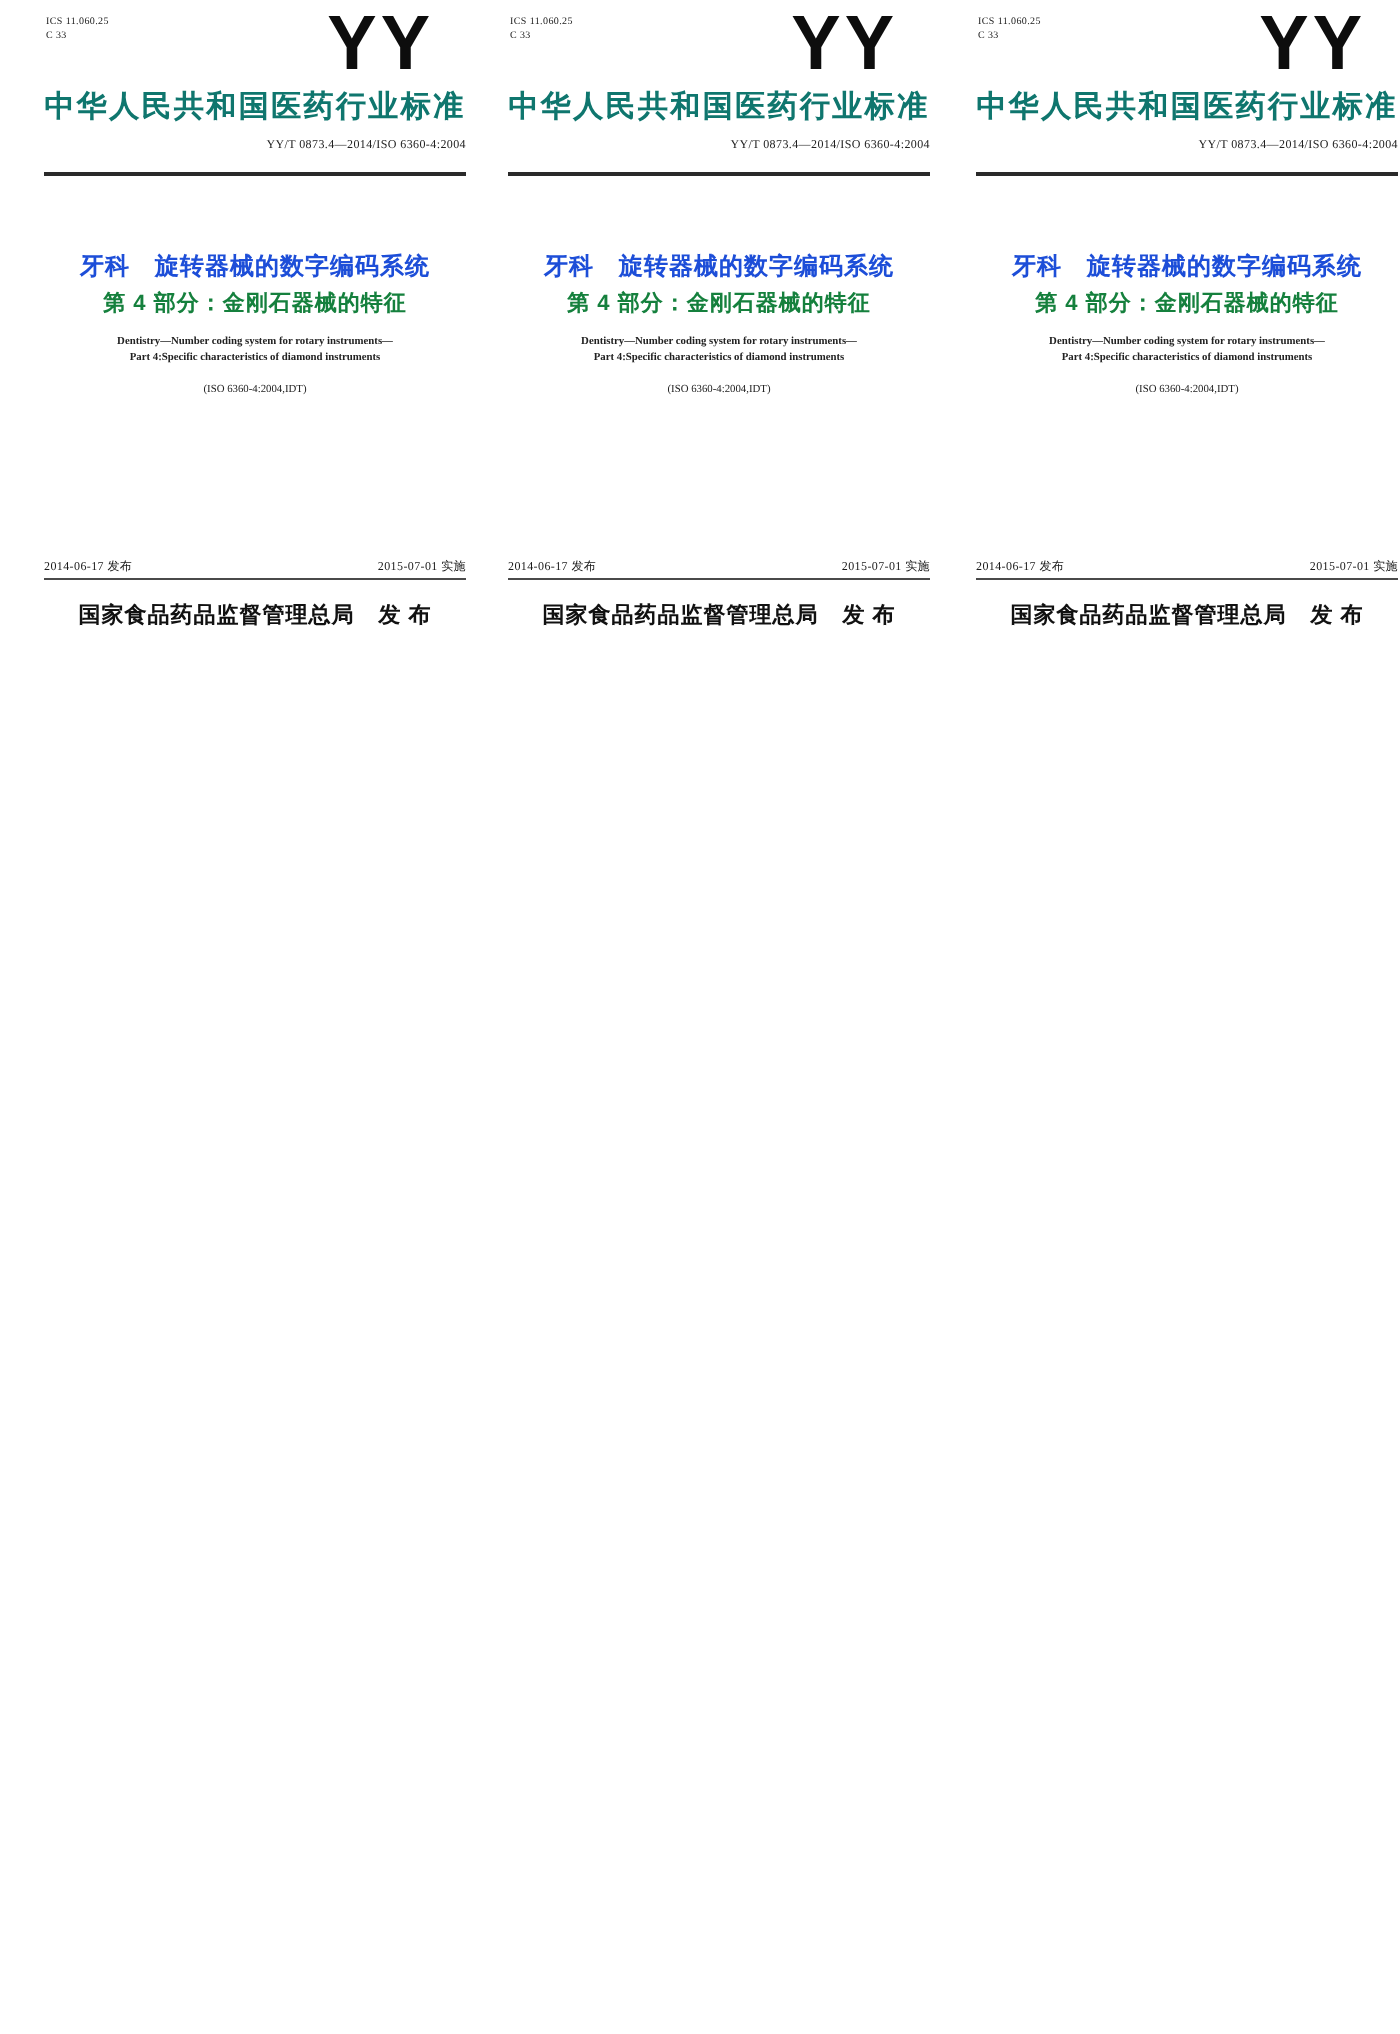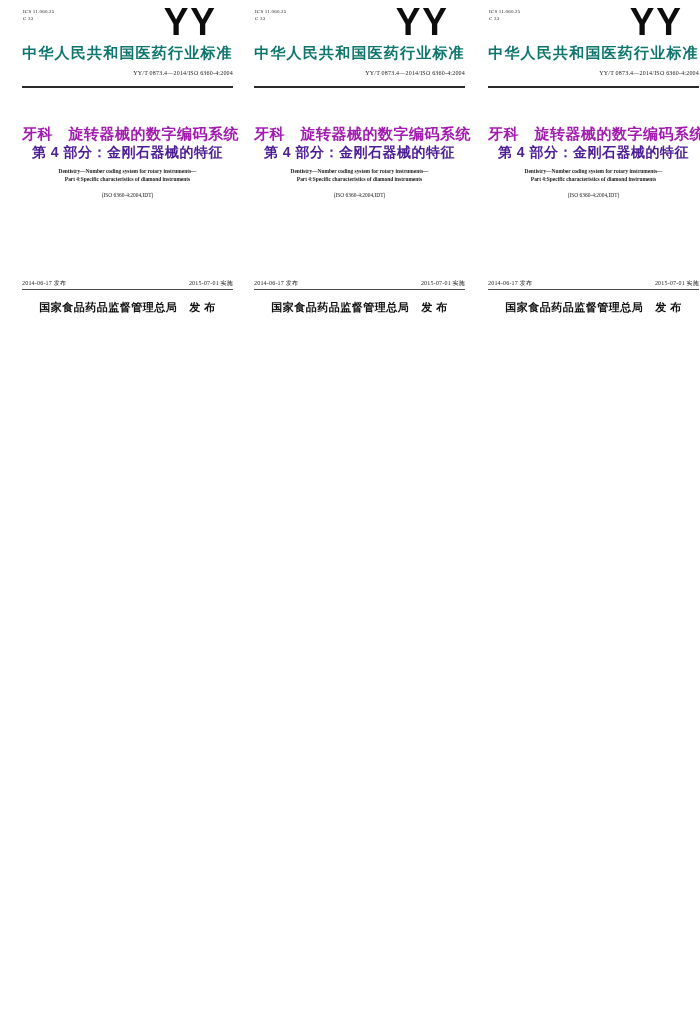--- a/index.html
+++ b/index.html
@@ -76,37 +76,37 @@
     background: #2a2a2a;
   }
   .title-cn-1 {
     position: absolute;
     top: 125px;
     left: 0;
     right: 0;
     text-align: center;
     font-family: Liberation Sans, sans-serif;
     font-weight: bold;
-    font-size: 15px;
+    font-size: 12px;
     letter-spacing: 0.5px;
     white-space: nowrap;
-    color: #a21caf;
+    color: #1d4ed8;
   }
   .title-cn-2 {
     position: absolute;
     top: 144px;
     left: 0;
     right: 0;
     text-align: center;
     font-family: "Liberation Sans", sans-serif;
     font-weight: bold;
-    font-size: 14px;
+    font-size: 11px;
     letter-spacing: 0.5px;
     white-space: nowrap;
-    color: #4c1d95;
+    color: #15803d;
   }
   .title-en-1, .title-en-2 {
     position: absolute;
     left: 0;
     right: 0;
     text-align: center;
     font-family: "Liberation Serif", serif;
     font-weight: bold;
     font-size: 5.4px;
     white-space: nowrap;

